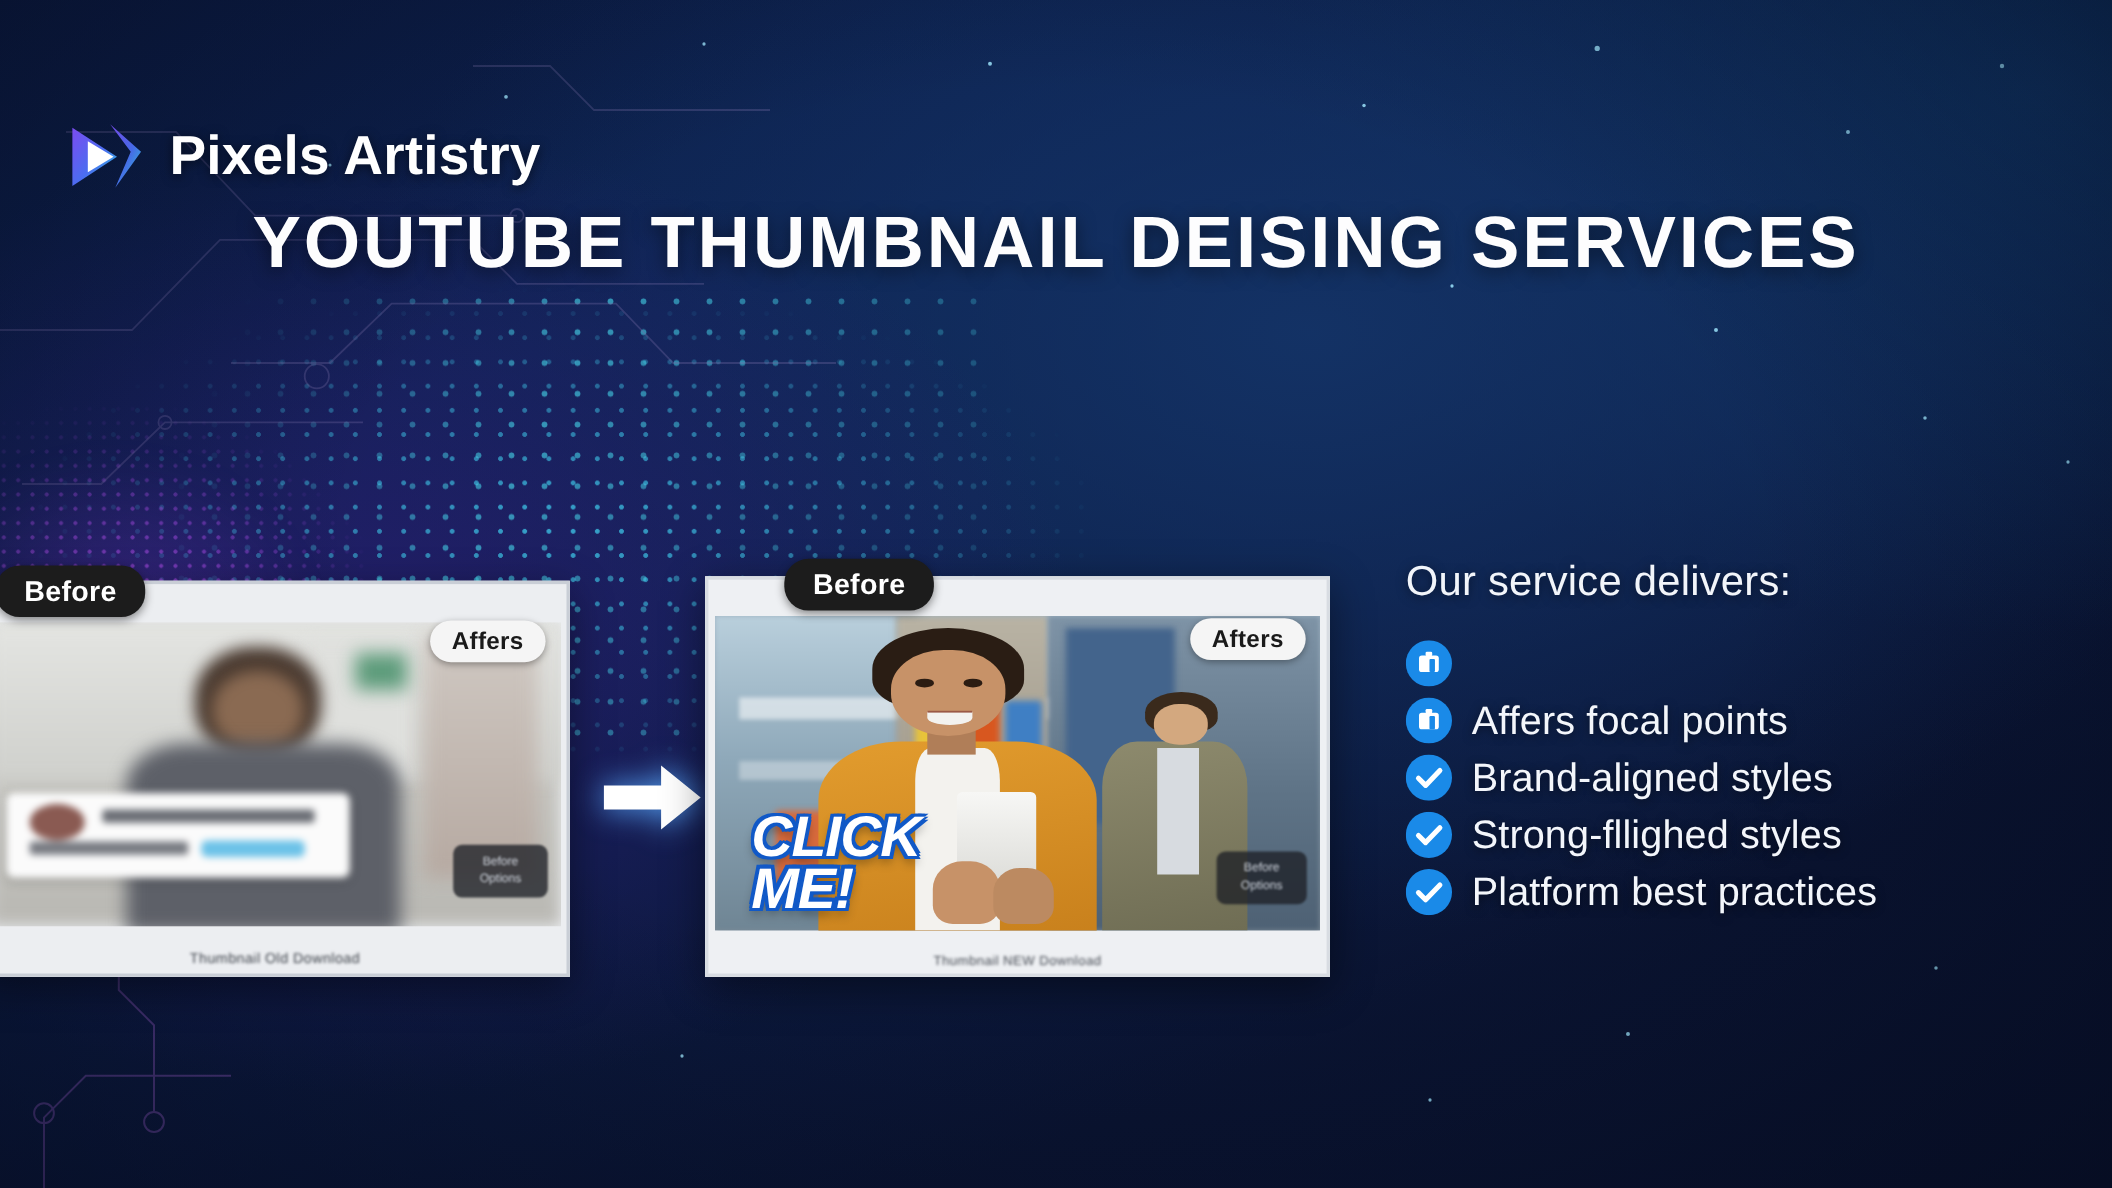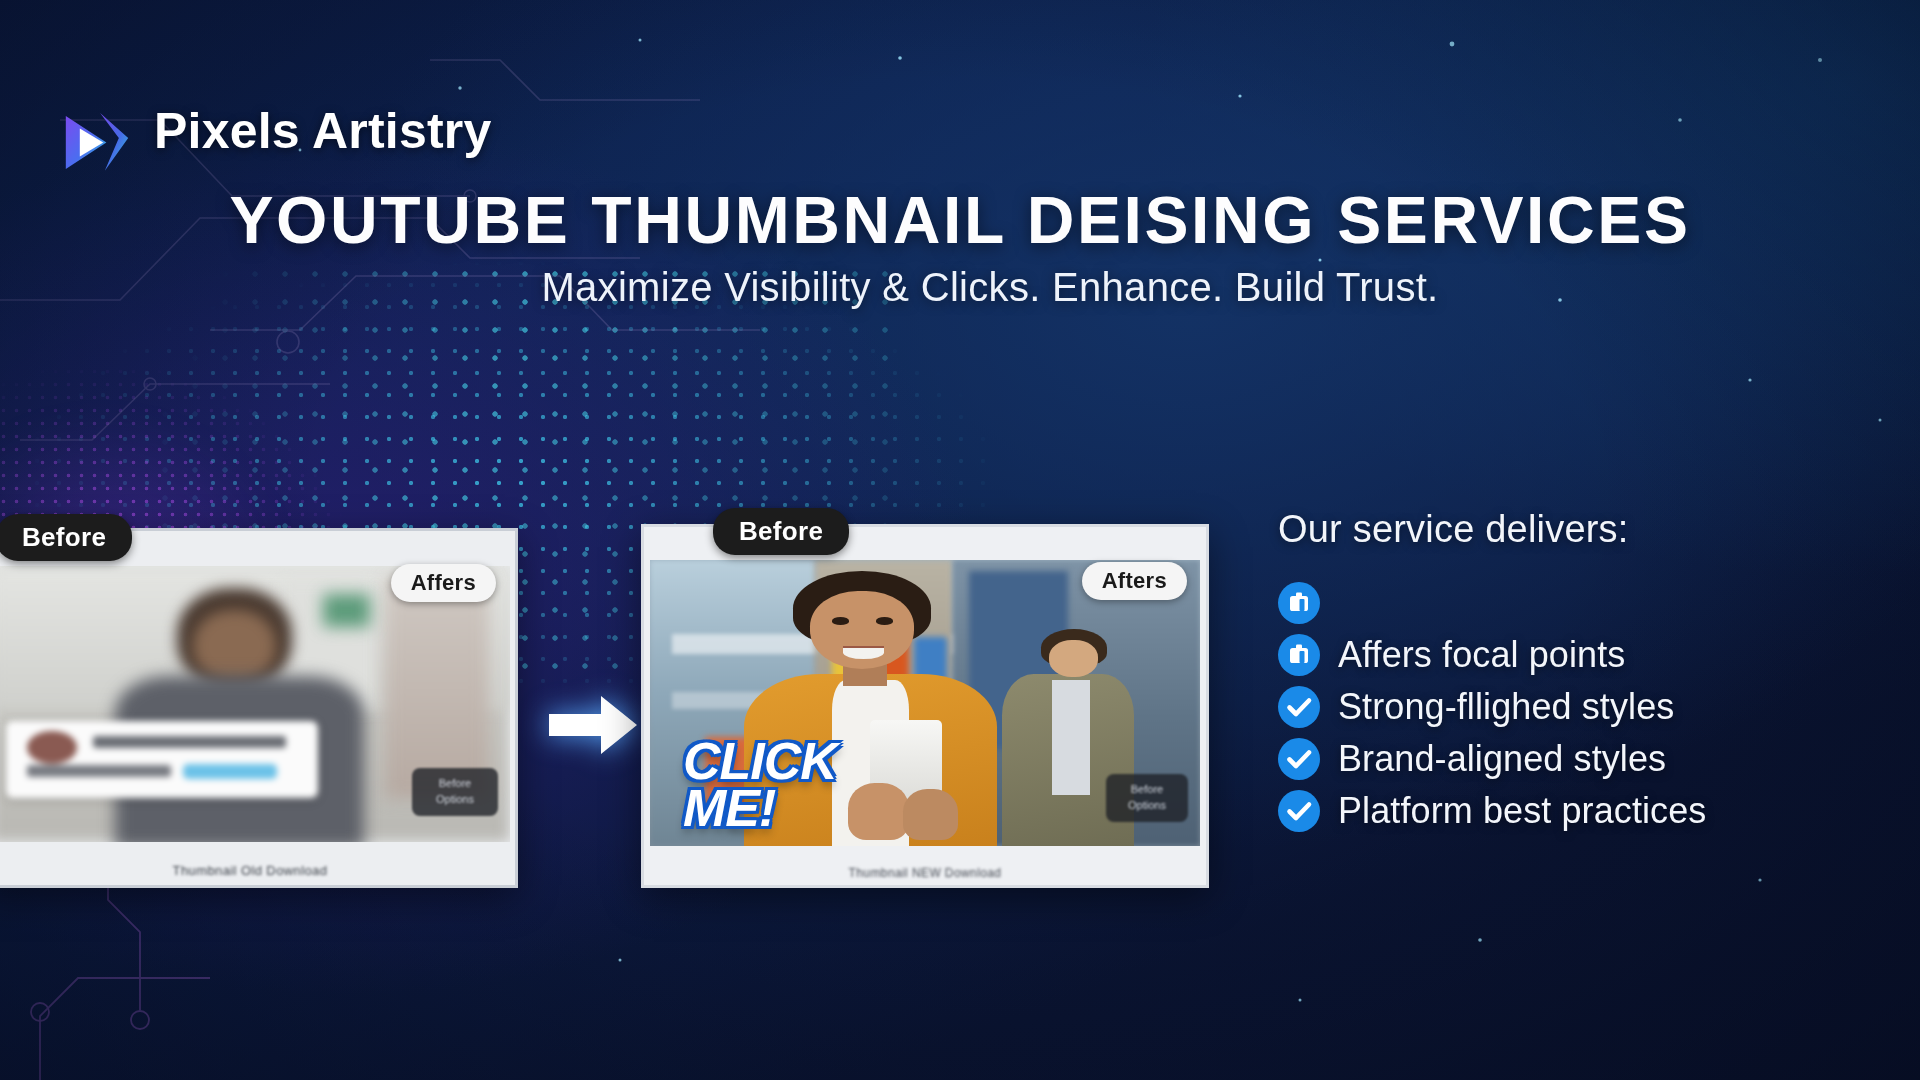--- a/index.html
+++ b/index.html
@@ -59,21 +59,21 @@
   .cloudglow {
     position:absolute; left:-150px; top:330px; width:560px; height:480px;
     background:radial-gradient(ellipse 260px 220px at 45% 50%, rgba(130,60,230,0.38) 0%, rgba(80,30,170,0) 72%);
     filter:blur(12px);
   }
   .circuit { position:absolute; left:0; top:0; width:760px; height:1080px; opacity:.38; }
   .circuit2 { position:absolute; left:0; top:780px; width:520px; height:300px; opacity:.6; }
   .sparkles { position:absolute; inset:0; pointer-events:none; }
 
   
-  #brand { position:absolute; left:58px; top:102px; display:flex; align-items:flex-start; gap:18px; }
+  #brand { position:absolute; left:58px; top:102px; display:flex; align-items:center; gap:18px; }
   .logo-mark { width:78px; height:78px; display:block; }
   .brand-name {
     font-size:50px; font-weight:600; color:#fff; letter-spacing:.2px;
     text-shadow:0 2px 10px rgba(0,0,0,.55);
   }
   #headline {
     position:absolute; left:0; right:0; top:182px; text-align:center;
     font-size:66px; font-weight:800; color:#fdfdfe; letter-spacing:2.6px;
     text-shadow:0 3px 16px rgba(0,0,0,.5);
     white-space:nowrap;
@@ -318,21 +318,20 @@
         </linearGradient>
       </defs>
       <path d="M10 18 L10 86 L62 52 Z" fill="url(#lg)"></path>
       <path d="M54 14 L90 46 L60 88 L78 46 Z" fill="url(#lg)" opacity="0.95"></path>
       <path d="M28 34 L28 70 L58 52 Z" fill="#ffffff"></path>
     </svg>
     <span class="brand-name">Pixels Artistry</span>
   </div>
 
   <div id="headline">YOUTUBE THUMBNAIL DEISING SERVICES</div>
-  <div id="subhead">Maximize Visibility &amp; Clicks. Enhance. Build Trust.</div>
 
   <div id="thumb-before" class="thumb">
     <div class="frame"></div>
     <div class="photo">
       <div class="bf-bg"></div>
       <div class="bf-wall"></div>
       <div class="bf-panel"></div>
       <div class="bf-panel2"></div>
       <div class="bf-green"></div>
       <div class="bf-person-head"></div>
@@ -419,29 +418,29 @@
         <rect x="21.5" y="17" width="5" height="12" rx="1" fill="#1a8ae8"></rect>
       </svg>
       <span class="tx">Affers focal points</span>
     </div>
 
     <div class="bullet">
       <svg class="ic" viewBox="0 0 42 42">
         <circle cx="21" cy="21" r="21" fill="#1a8ae8"></circle>
         <path d="M11.5 21.5 L18 28 L31 14.5" stroke="#ffffff" stroke-width="4.6" fill="none" stroke-linecap="round" stroke-linejoin="round"></path>
       </svg>
-      <span class="tx">Strong-fllighed styles</span>
+      <span class="tx">Brand-aligned styles</span>
     </div>
 
     <div class="bullet">
       <svg class="ic" viewBox="0 0 42 42">
         <circle cx="21" cy="21" r="21" fill="#1a8ae8"></circle>
         <path d="M11.5 21.5 L18 28 L31 14.5" stroke="#ffffff" stroke-width="4.6" fill="none" stroke-linecap="round" stroke-linejoin="round"></path>
       </svg>
-      <span class="tx">Brand-aligned styles</span>
+      <span class="tx">Strong-fllighed styles</span>
     </div>
 
     <div class="bullet">
       <svg class="ic" viewBox="0 0 42 42">
         <circle cx="21" cy="21" r="21" fill="#1a8ae8"></circle>
         <path d="M11.5 21.5 L18 28 L31 14.5" stroke="#ffffff" stroke-width="4.6" fill="none" stroke-linecap="round" stroke-linejoin="round"></path>
       </svg>
       <span class="tx">Platform best practices</span>
     </div>
   </div>

